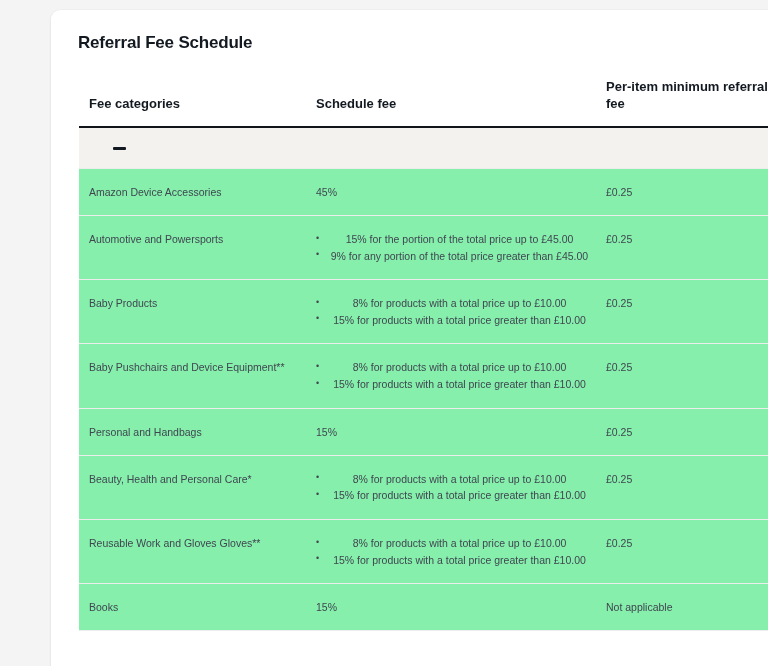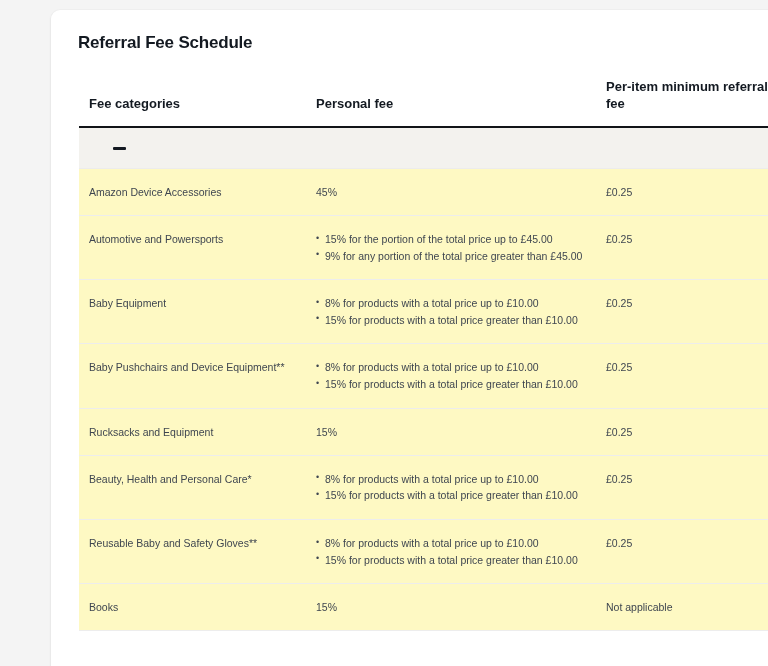--- a/index.html
+++ b/index.html
@@ -88,36 +88,37 @@
     vertical-align: middle;
   }
 
   tbody.body-rows td {
     font-size: 10.5px;
     color: #3f4650;
     line-height: 1.55;
     vertical-align: top;
     padding: 15px 12px 15px 0;
     border-bottom: 1px solid #ededed;
-    background: #fef9c3;
+    background: #86efac;
   }
   tbody.body-rows td.cell-cat { padding-left: 10px; }
   tbody.body-rows td.cell-min { padding-right: 0; }
 
   tbody.body-rows tr:last-child td { border-bottom: 1px solid #ededed; }
 
   ul.bullets {
     list-style: none;
     margin: 0;
     padding: 0;
   }
   ul.bullets li {
     position: relative;
     padding-left: 9px;
     line-height: 1.58;
+    text-align: center;
   }
   ul.bullets li:before {
     content: "•";
     position: absolute;
     left: 0;
     top: -0.5px;
     font-size: 9px;
     color: #3f4650;
   }
   .plain-fee { display: block; }
@@ -133,21 +134,21 @@
     <table class="fee-table">
       <colgroup>
         <col class="c-cat">
         <col class="c-fee">
         <col class="c-min">
       </colgroup>
 
       <thead>
         <tr>
           <th class="th-cat">Fee categories</th>
-          <th class="th-fee">Personal fee</th>
+          <th class="th-fee">Schedule fee</th>
           <th class="th-min">Per-item minimum referral fee</th>
         </tr>
       </thead>
 
       <tbody>
         <tr class="group-row">
           <td class="group-first">
             <span class="dash-mark"></span>
           </td>
           <td></td>
@@ -167,58 +168,58 @@
             <td class="cell-cat">Automotive and Powersports</td>
             <td class="cell-fee">
               <ul class="bullets">
                 <li>15% for the portion of the total price up to £45.00</li>
                 <li>9% for any portion of the total price greater than £45.00</li>
               </ul>
             </td>
             <td class="cell-min">£0.25</td>
           </tr>
           <tr>
-            <td class="cell-cat">Baby Equipment</td>
+            <td class="cell-cat">Baby Products</td>
             <td class="cell-fee">
               <ul class="bullets">
                 <li>8% for products with a total price up to £10.00</li>
                 <li>15% for products with a total price greater than £10.00</li>
               </ul>
             </td>
             <td class="cell-min">£0.25</td>
           </tr>
           <tr>
             <td class="cell-cat">Baby Pushchairs and Device Equipment**</td>
             <td class="cell-fee">
               <ul class="bullets">
                 <li>8% for products with a total price up to £10.00</li>
                 <li>15% for products with a total price greater than £10.00</li>
               </ul>
             </td>
             <td class="cell-min">£0.25</td>
           </tr>
           <tr>
-            <td class="cell-cat">Rucksacks and Equipment</td>
+            <td class="cell-cat">Personal and Handbags</td>
             <td class="cell-fee">
               <span class="plain-fee">15%</span>
             </td>
             <td class="cell-min">£0.25</td>
           </tr>
           <tr>
             <td class="cell-cat">Beauty, Health and Personal Care*</td>
             <td class="cell-fee">
               <ul class="bullets">
                 <li>8% for products with a total price up to £10.00</li>
                 <li>15% for products with a total price greater than £10.00</li>
               </ul>
             </td>
             <td class="cell-min">£0.25</td>
           </tr>
           <tr>
-            <td class="cell-cat">Reusable Baby and Safety Gloves**</td>
+            <td class="cell-cat">Reusable Work and Gloves Gloves**</td>
             <td class="cell-fee">
               <ul class="bullets">
                 <li>8% for products with a total price up to £10.00</li>
                 <li>15% for products with a total price greater than £10.00</li>
               </ul>
             </td>
             <td class="cell-min">£0.25</td>
           </tr>
           <tr>
             <td class="cell-cat">Books</td>

